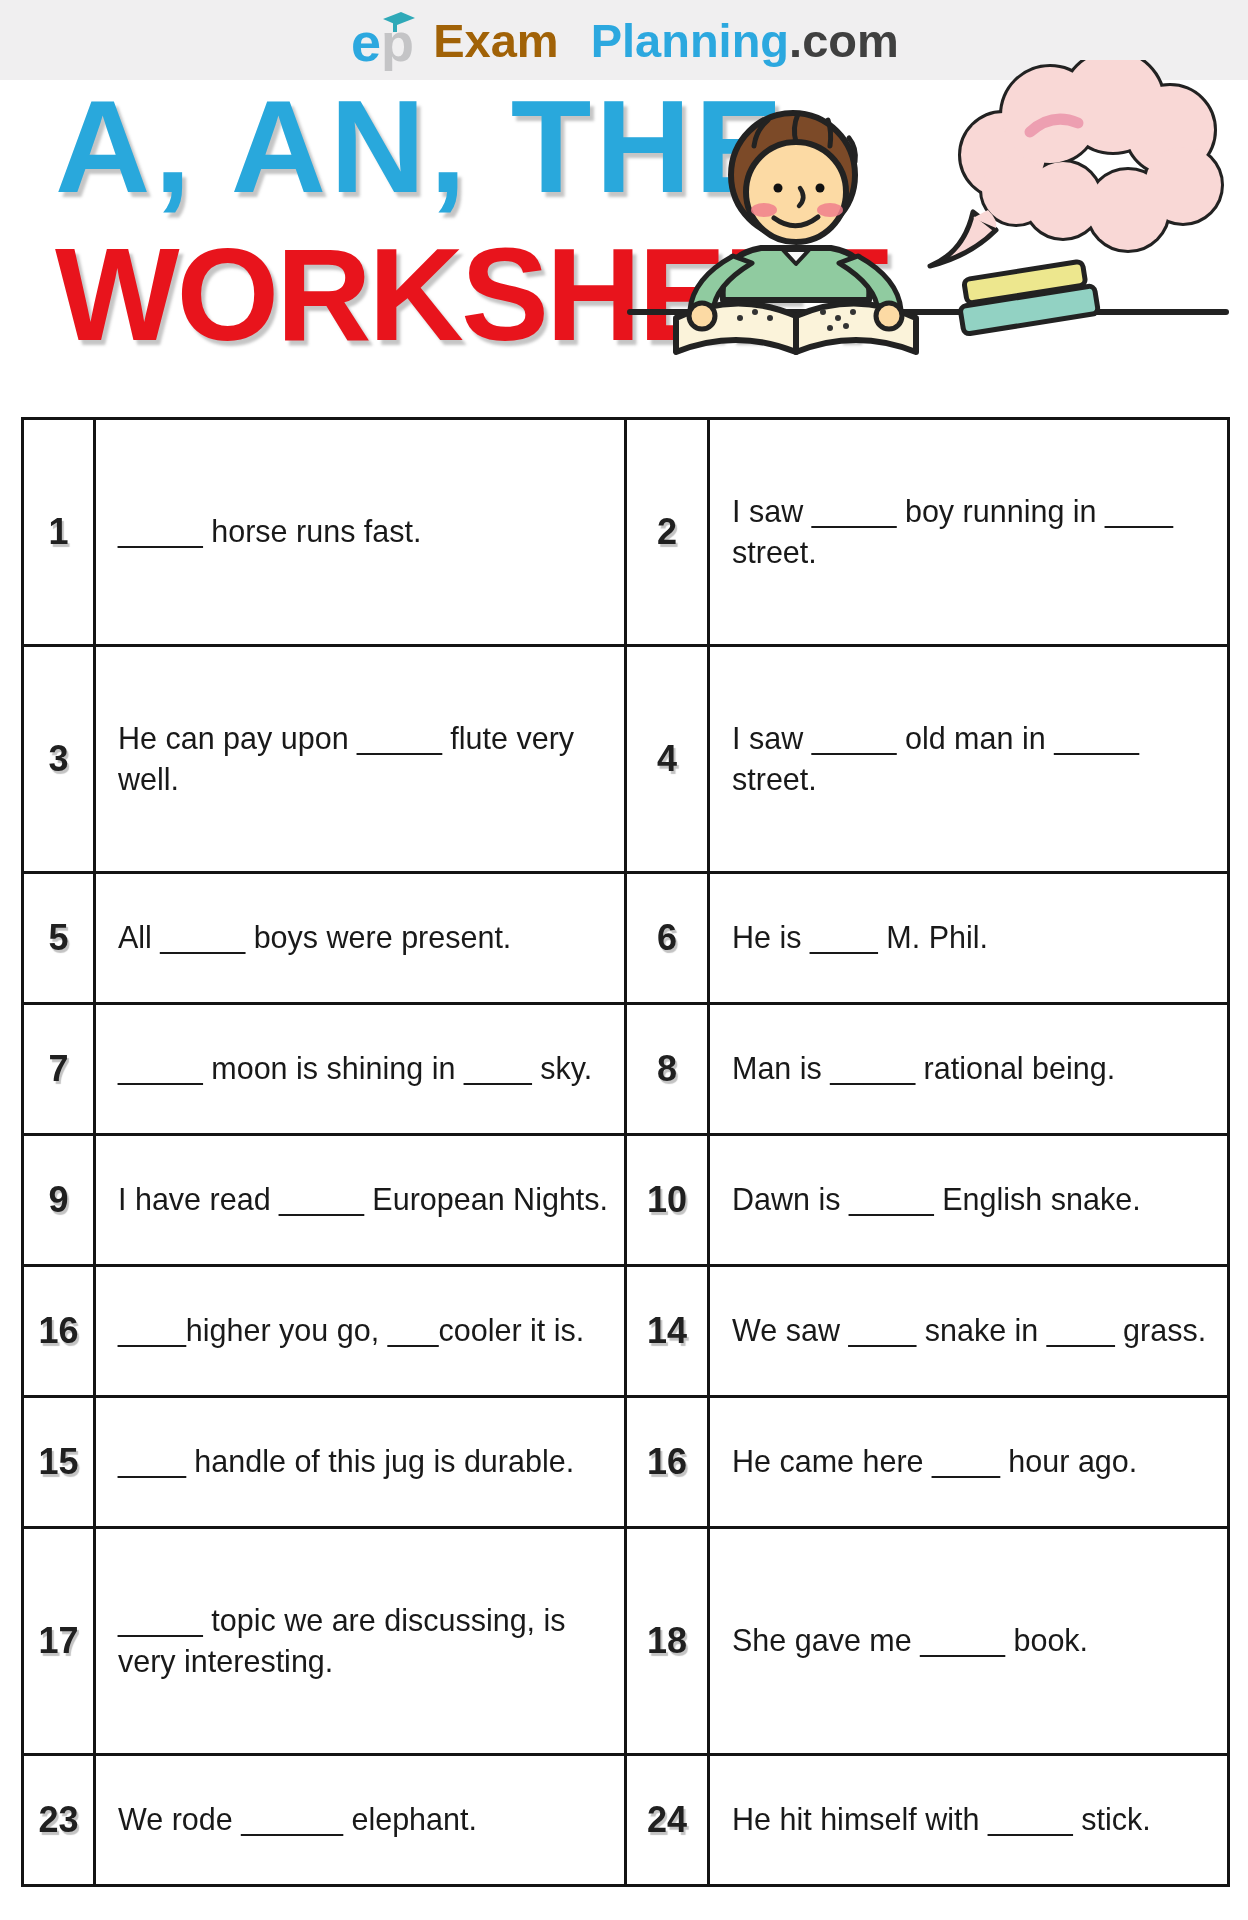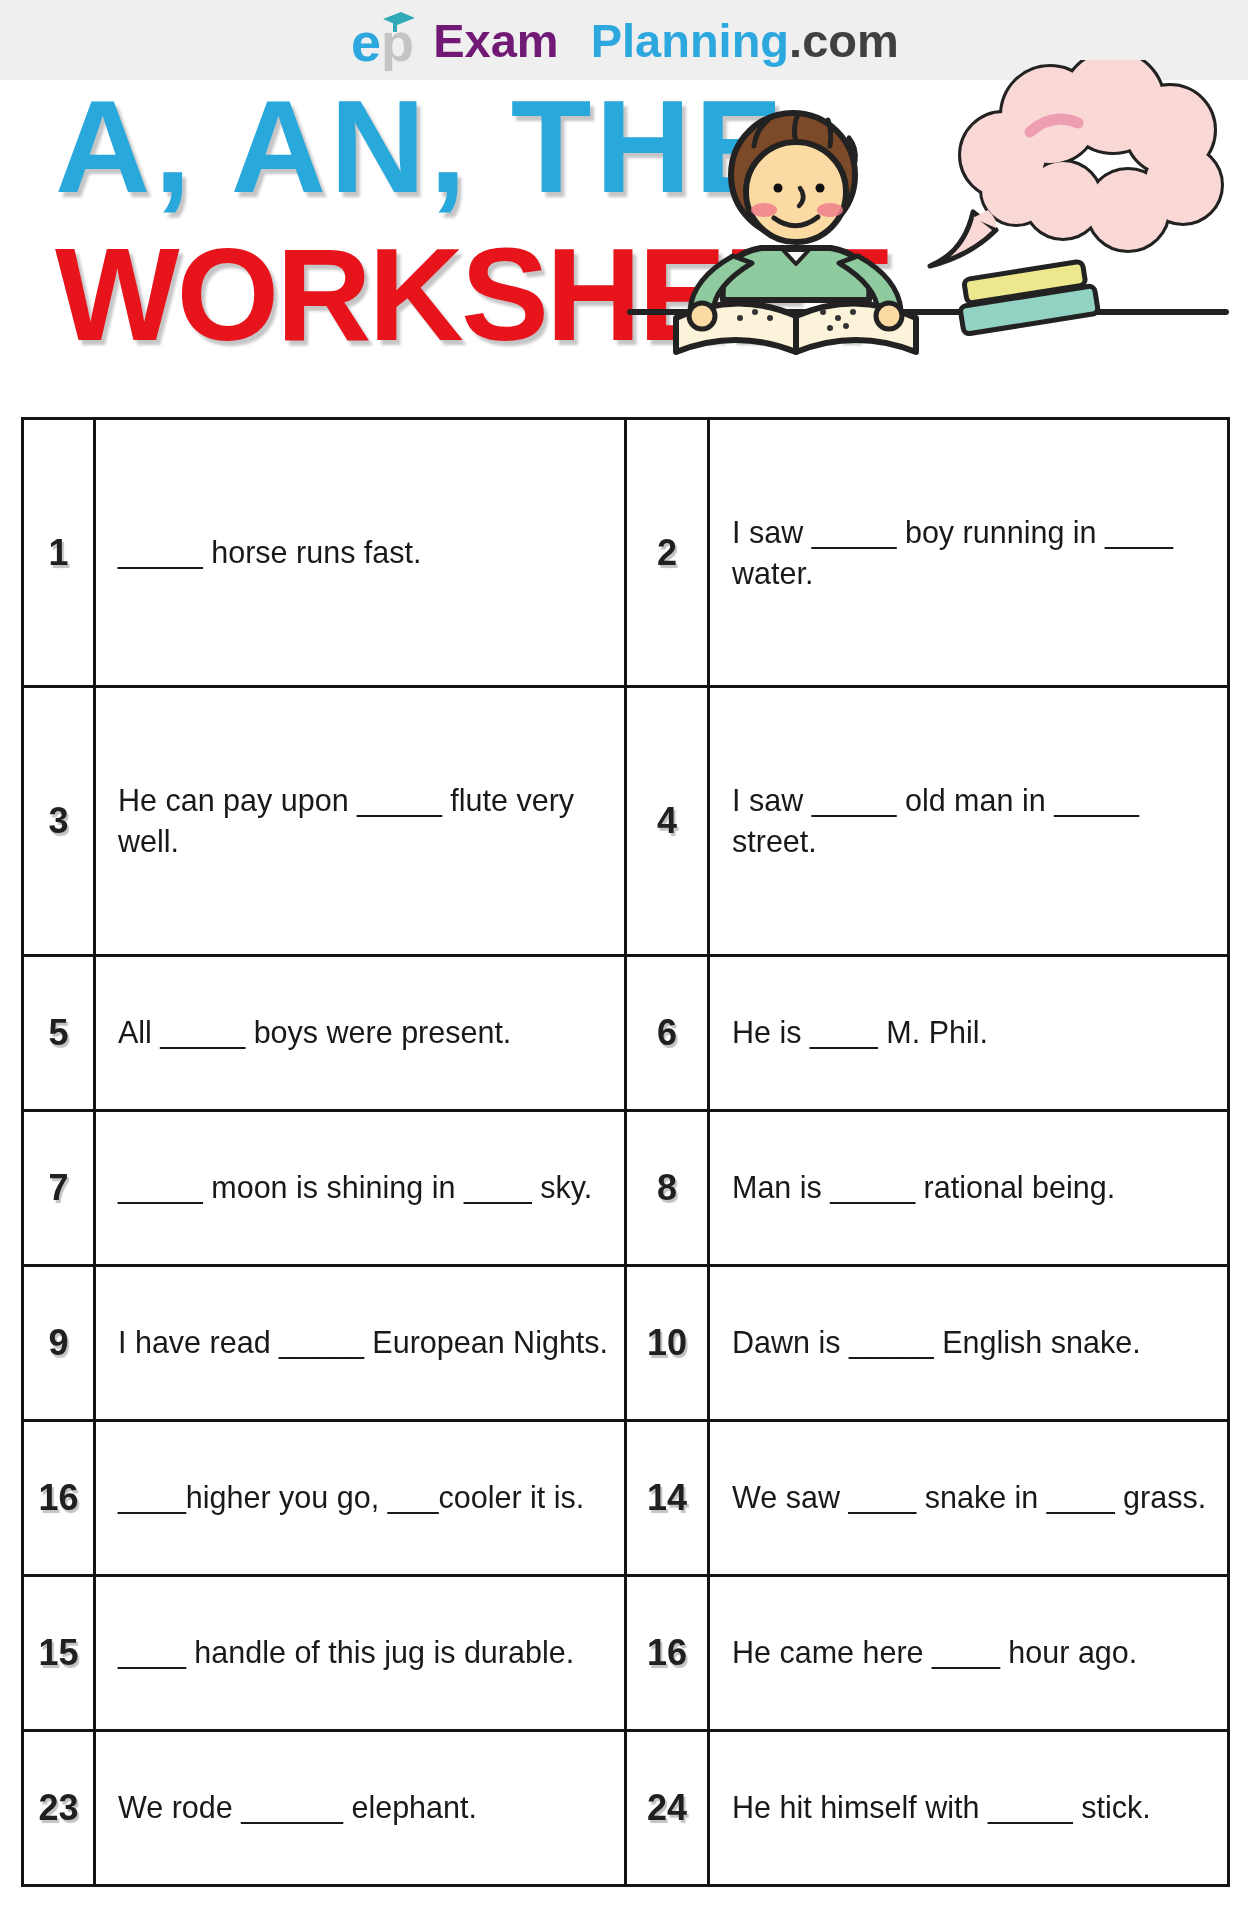--- a/index.html
+++ b/index.html
@@ -5,21 +5,21 @@
   html,body{margin:0;padding:0;}
   body{
     width:1248px;height:1920px;position:relative;background:#ffffff;
     font-family:"Liberation Sans","DejaVu Sans",sans-serif;color:#1c1c1c;overflow:hidden;
   }
   .brand-bar{
     position:absolute;top:0;left:0;width:1248px;height:80px;background:#f0eff0;
     display:flex;align-items:center;justify-content:center;gap:10px;
   }
   .brand-text{font-size:47px;font-weight:bold;letter-spacing:0px;white-space:nowrap;}
-  .brand-exam{color:#701a75;}
+  .brand-exam{color:#a16207;}
   .brand-planning{color:#2ca8df;margin-left:32px;}
   .brand-domain{color:#404040;}
   .title-block{position:absolute;left:55px;top:72px;}
   .title-line1{
     font-size:132px;font-weight:bold;color:#29a8dc;line-height:150px;letter-spacing:4px;
     text-shadow:4px 5px 3px rgba(110,110,110,0.40);
   }
   .title-line2{
     font-size:132px;font-weight:bold;color:#e8141c;line-height:146px;letter-spacing:-3px;
     text-shadow:4px 5px 3px rgba(110,110,110,0.40);
@@ -137,21 +137,21 @@
       <col class="c-num1">
       <col class="c-q1">
       <col class="c-num2">
       <col class="c-q2">
     </colgroup>
   <tbody>
     <tr>
       <td class="num">1</td>
       <td class="q">_____ horse runs fast.</td>
       <td class="num">2</td>
-      <td class="q">I saw _____ boy running in ____ water.</td>
+      <td class="q">I saw _____ boy running in ____ street.</td>
     </tr>
     <tr>
       <td class="num">3</td>
       <td class="q">He can pay upon _____ flute very well.</td>
       <td class="num">4</td>
       <td class="q">I saw _____ old man in _____ street.</td>
     </tr>
     <tr>
       <td class="num">5</td>
       <td class="q">All _____ boys were present.</td>
@@ -176,19 +176,25 @@
       <td class="num">14</td>
       <td class="q">We saw ____ snake in ____ grass.</td>
     </tr>
     <tr>
       <td class="num">15</td>
       <td class="q">____ handle of this jug is durable.</td>
       <td class="num">16</td>
       <td class="q">He came here ____ hour ago.</td>
     </tr>
     <tr>
+      <td class="num">17</td>
+      <td class="q">_____ topic we are discussing, is very interesting.</td>
+      <td class="num">18</td>
+      <td class="q">She gave me _____ book.</td>
+    </tr>
+    <tr>
       <td class="num">23</td>
       <td class="q">We rode ______ elephant.</td>
       <td class="num">24</td>
       <td class="q">He hit himself with _____ stick.</td>
     </tr>
   </tbody>
 </table>
 
 </body></html>

